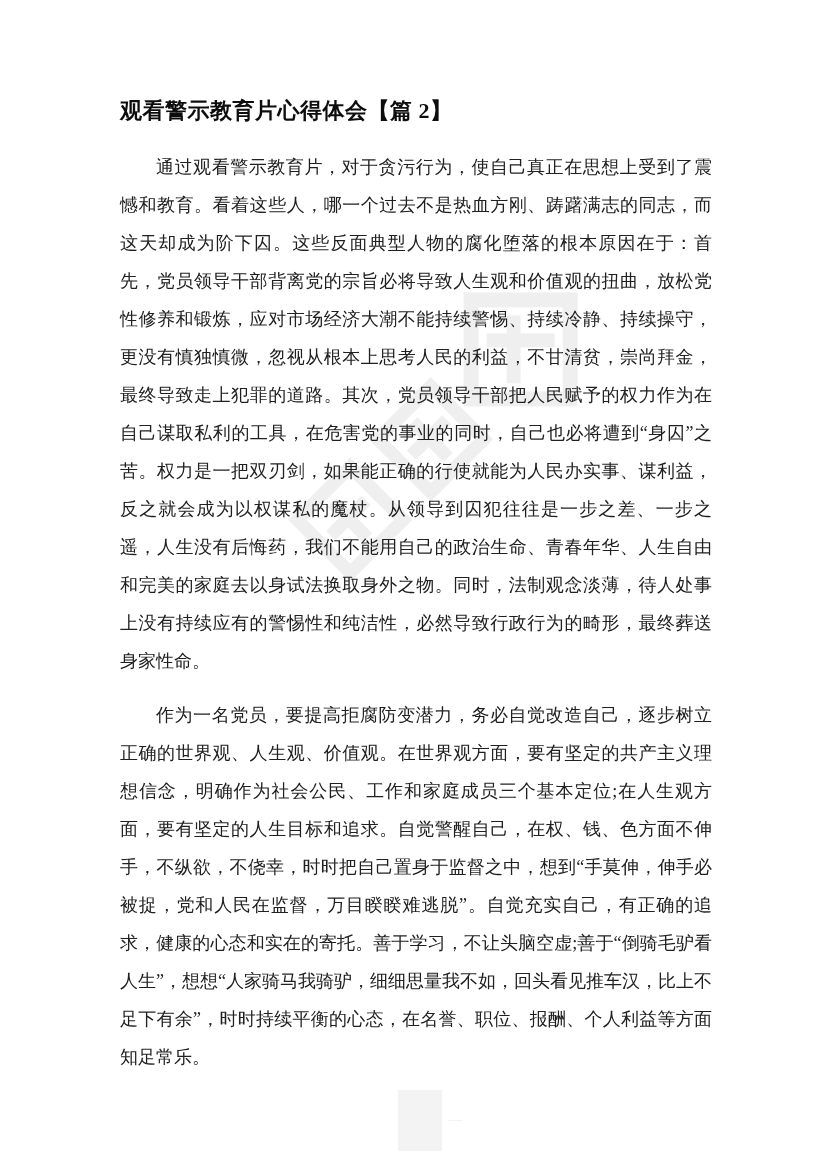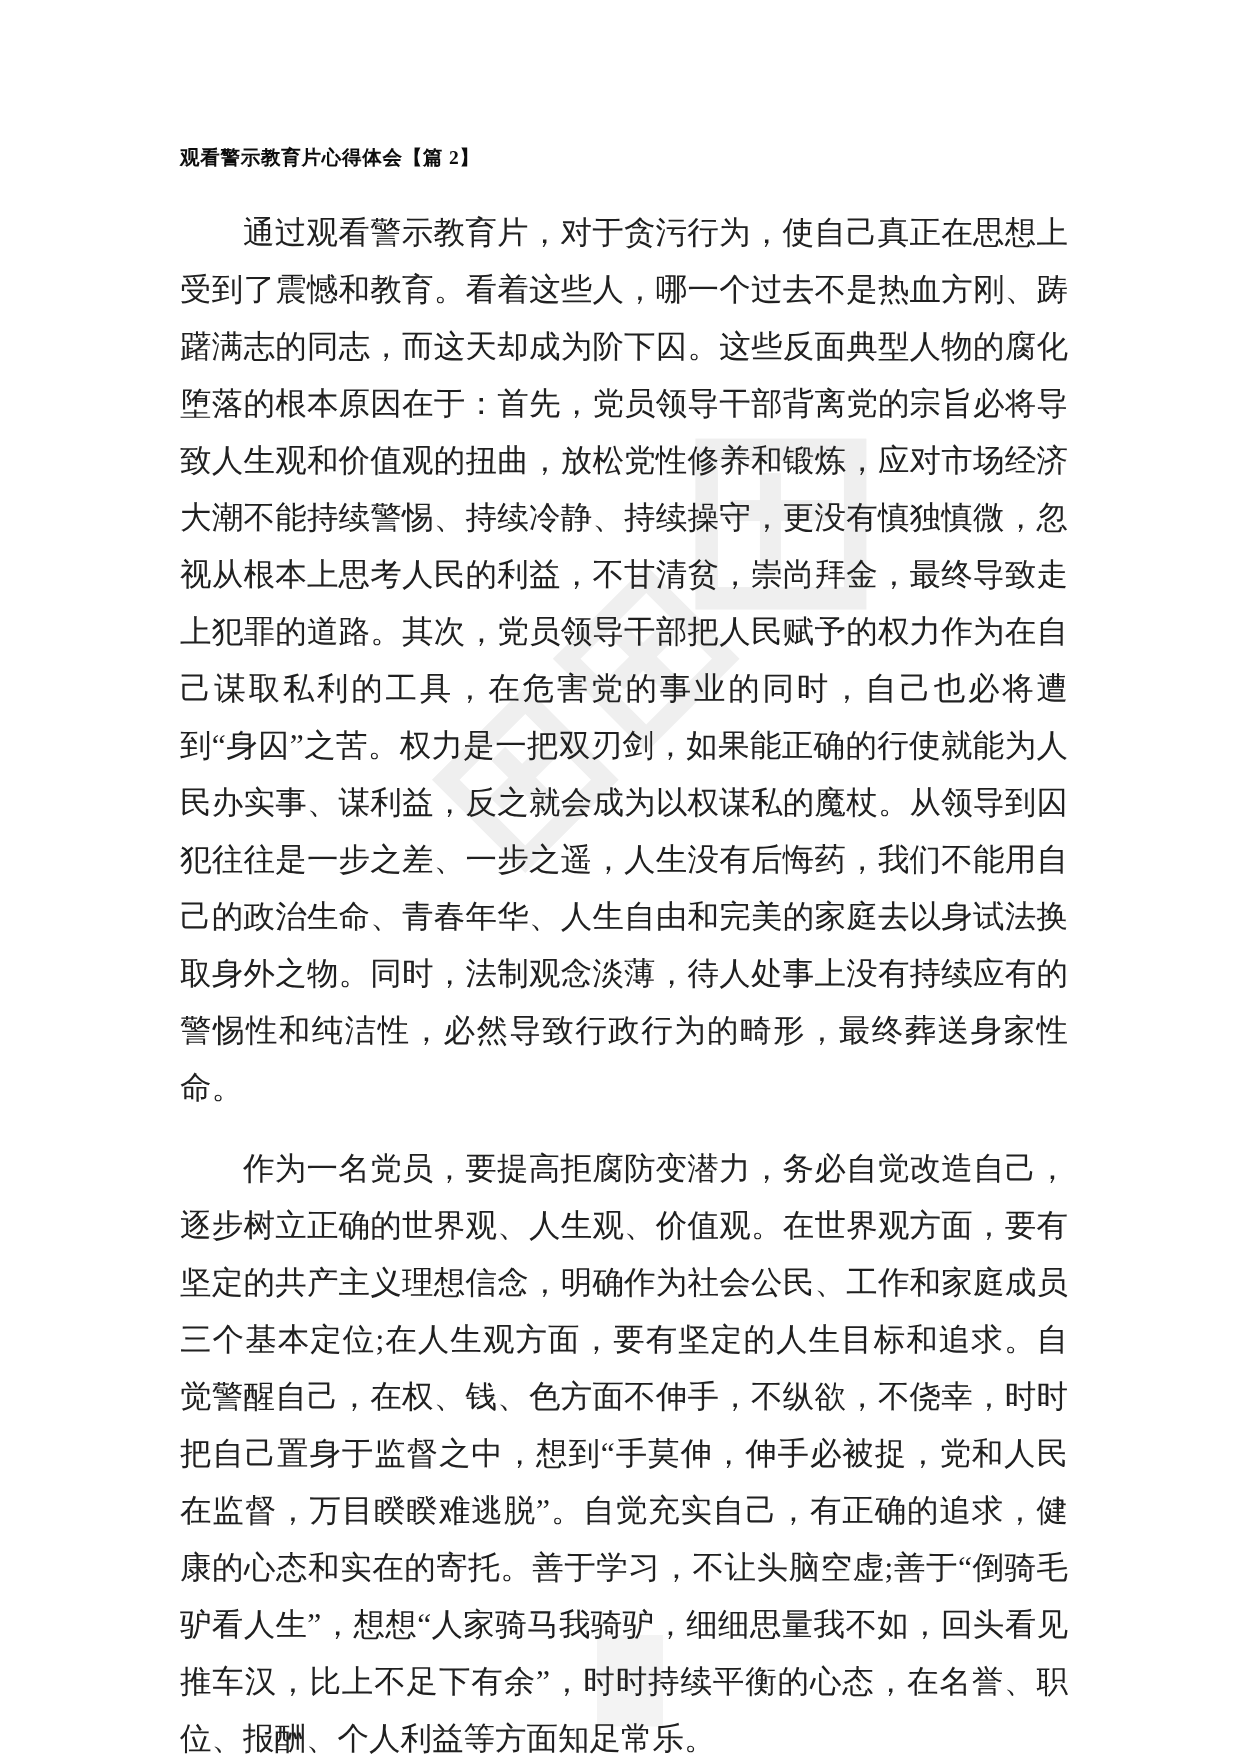--- a/index.html
+++ b/index.html
@@ -15,28 +15,28 @@
     overflow: hidden;
     font-family: "Liberation Serif", "DejaVu Serif", serif;
     color: #1e1e1e;
   }
   .content {
     position: relative;
     z-index: 2;
     padding: 96px 118px 0 120px;
   }
   .doc-title {
-    font-size: 13px;
+    font-size: 22px;
     font-weight: bold;
     color: #0d0d0d;
     margin: 0 0 22px 0;
     letter-spacing: 0.5px;
   }
   .doc-para {
-    font-size: 21px;
+    font-size: 18px;
     line-height: 38px;
     margin: 0 0 16px 0;
     text-indent: 2em;
     text-align: justify;
     text-justify: inter-character;
     word-break: break-all;
     color: #202020;
   }
   
   .wm {

